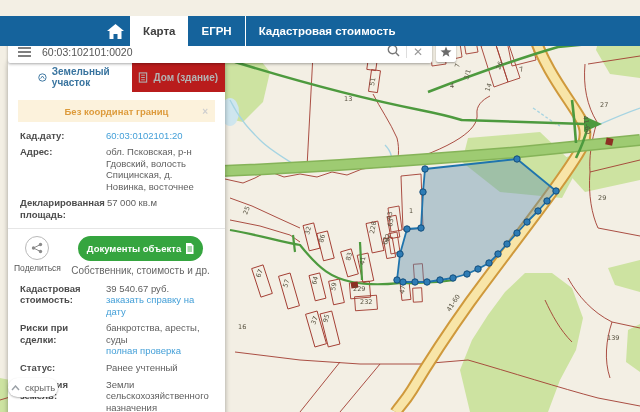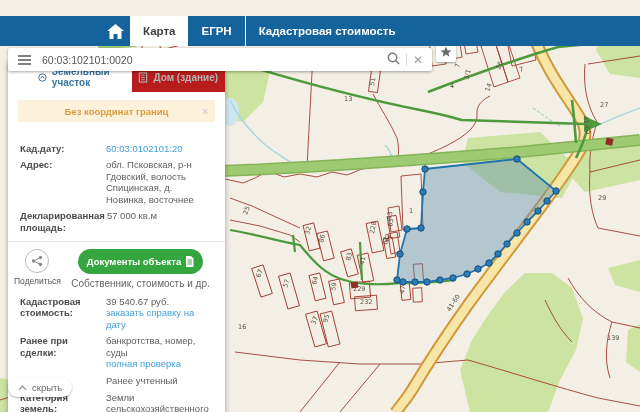--- a/index.html
+++ b/index.html
@@ -13,51 +13,51 @@
   .ntab.active{background:#fff;color:#3f3f3f;}
   .nsep{width:1px;background:#fff;}
 
   
   .map{position:absolute;top:30px;left:0;}
   .mlbl{font-size:6.5px;fill:#56503e;font-family:"DejaVu Sans",sans-serif;}
   .sel-poly{fill:rgba(96,144,176,0.42);stroke:#1f74ad;stroke-width:1.8;stroke-linejoin:round;}
   .sel-dot{fill:#2e7cb5;stroke:#134e7c;stroke-width:1;}
 
   
-  .search{position:absolute;left:8px;top:40px;width:424px;height:23px;background:#fff;border-radius:2px;box-shadow:0 1px 3px rgba(0,0,0,.35);display:flex;align-items:center;z-index:20;margin-top:8px;}
+  .search{position:absolute;left:8px;top:40px;width:424px;height:23px;background:#fff;border-radius:2px;box-shadow:0 1px 3px rgba(0,0,0,.35);display:flex;align-items:center;z-index:20;}
   .burger{padding:0 9px 0 10px;display:flex;align-items:center;}
   .search input{flex:1;border:none;outline:none;font-size:10.5px;color:#555;background:transparent;font-family:inherit;}
   .sicons{display:flex;align-items:center;gap:6px;padding-right:9px;}
   .sdiv{width:1px;height:13px;background:#ddd;}
   .sx{color:#9a9a9a;font-size:12px;line-height:1;cursor:pointer;}
 
   .starbtn{position:absolute;left:436px;top:42px;width:20px;height:20px;background:#fff;border-radius:2px;box-shadow:0 1px 2px rgba(0,0,0,.35);display:flex;align-items:center;justify-content:center;z-index:15;cursor:pointer;}
 
   
   .panel{position:absolute;left:8px;top:62px;width:217px;background:#fff;box-shadow:0 1px 5px rgba(0,0,0,.35);z-index:10;padding-bottom:4px;}
   .ptabs{display:flex;height:30px;padding-left:30px;}
   .ptab{flex:1;display:flex;align-items:center;justify-content:center;gap:5px;font-size:10px;font-weight:bold;cursor:pointer;}
   .ptab.active{color:#39749f;background:#fff;}
   .ptab.inactive{color:#b3b3b3;background:#b91c1c;}
-  .notice{margin:8px 10px 18px;background:#fcf2dc;height:22px;display:flex;align-items:center;justify-content:center;position:relative;font-size:9.5px;font-weight:bold;color:#dd9b3c;}
+  .notice{margin:8px 10px 5px;background:#fcf2dc;height:22px;display:flex;align-items:center;justify-content:center;position:relative;font-size:9.5px;font-weight:bold;color:#dd9b3c;}
   .notice-x{position:absolute;right:7px;color:#cfcfcf;font-size:10px;cursor:pointer;}
   .info-row{display:flex;padding:2.5px 12px;font-size:9.5px;line-height:1.22;}
   .lbl{flex:0 0 84px;font-weight:bold;color:#4c4c4c;}
   .val{flex:1;color:#5e5e5e;padding-left:2px;}
   .link{color:#45a0d8;cursor:pointer;}
   .divider{border-top:1px solid #e6e6e6;margin:5px 0 4px;}
   .actions{display:flex;align-items:flex-start;padding:3px 6px 4px;}
   .act{width:46px;text-align:center;}
   .circle-btn{width:24px;height:24px;border:1.5px solid #b9b9b9;border-radius:50%;margin:0 auto;display:flex;align-items:center;justify-content:center;background:#fff;cursor:pointer;box-sizing:border-box;}
   .act-label{font-size:8.5px;color:#555;margin-top:3px;}
   .docs{flex:1;text-align:center;padding-left:2px;overflow:visible;}
   .docs-btn{background:#35a53f;color:#fff;font-weight:bold;font-size:9.5px;border:none;border-radius:14px;height:25px;padding:0 9px;display:inline-flex;align-items:center;gap:4px;white-space:nowrap;cursor:pointer;font-family:inherit;}
   .docs-sub{font-size:10px;color:#666;margin-top:4px;white-space:nowrap;}
 
-  .hidepill{position:absolute;left:8px;top:378px;height:19px;background:#fff;border-radius:10px;box-shadow:0 1px 2px rgba(0,0,0,.3);display:flex;align-items:center;gap:5px;padding:0 10px;font-size:9.5px;color:#666;z-index:10;cursor:pointer;}
+  .hidepill{position:absolute;left:8px;top:378px;height:19px;background:#fff;border-radius:10px;box-shadow:0 1px 2px rgba(0,0,0,.3);display:flex;align-items:center;gap:5px;padding:0 3px;font-size:9.5px;color:#666;z-index:10;cursor:pointer;}
 </style>
 </head>
 <body>
 
 <div class="app">
 
   <svg class="map" width="640" height="382" viewBox="0 0 640 382">
     <rect x="0" y="0" width="640" height="382" fill="#f3efe4"></rect>
 
     <g fill="#cde3a1" stroke="none">
@@ -344,23 +344,23 @@
 
     <div>
         <div class="info-row">
           <div class="lbl">Кадастровая стоимость:</div>
           <div class="val">
             <div>39 540.67 руб.</div>
             <div class="link">заказать справку на дату</div>
           </div>
         </div>
         <div class="info-row">
-          <div class="lbl">Ранее при сделки:</div>
-          <div class="val">
-            <div>банкротства, номер, суды</div>
+          <div class="lbl">Риски при сделки:</div>
+          <div class="val">
+            <div>банкротства, аресты, суды</div>
             <div class="link">полная проверка</div>
           </div>
         </div>
         <div class="info-row">
           <div class="lbl">Статус:</div>
           <div class="val">
             <div>Ранее учтенный</div>
           </div>
         </div>
         <div class="info-row">

